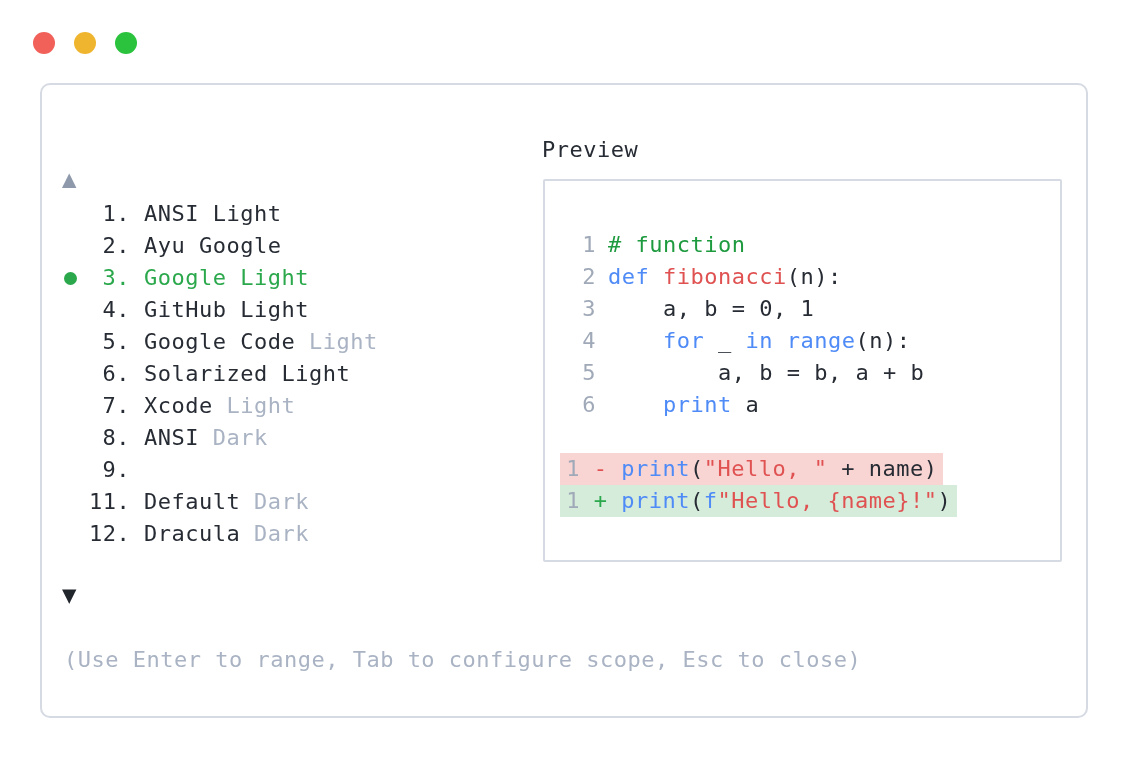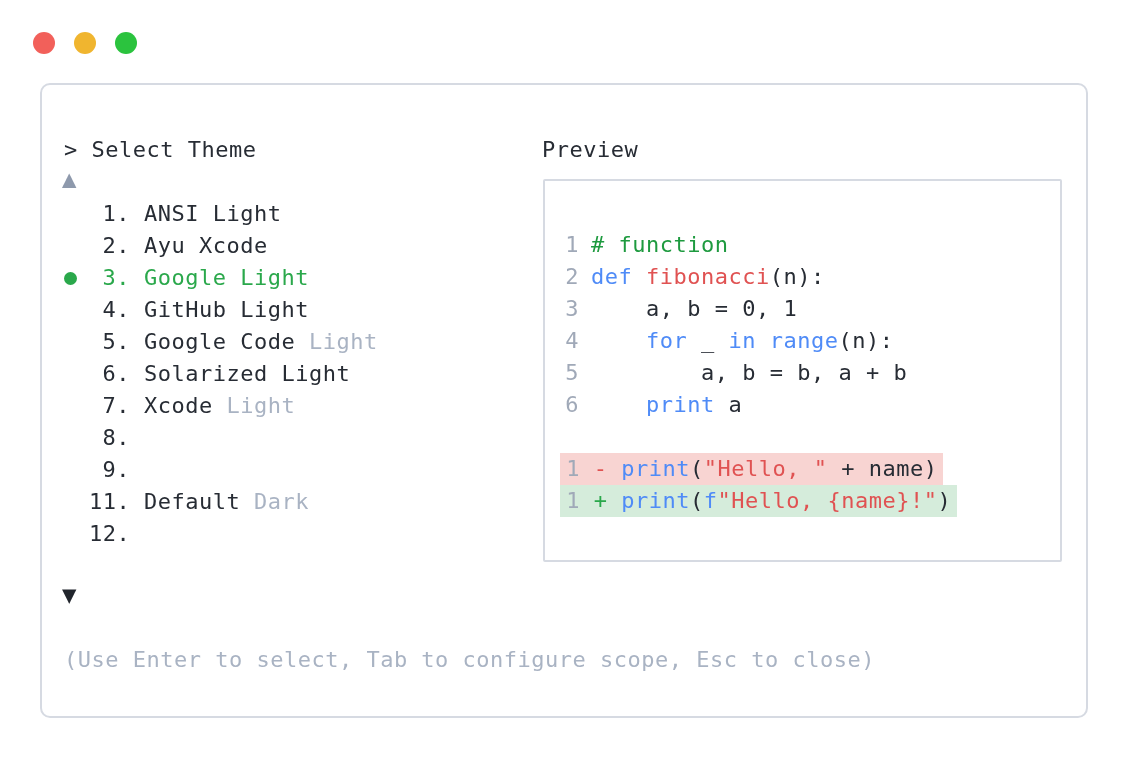--- a/index.html
+++ b/index.html
@@ -73,21 +73,21 @@
 
   .preview-box {
     position: absolute; left: 501px; top: 94px;
     width: 515px; height: 379px;
     background: #ffffff;
     border: 2px solid var(--panel-border);
     border-radius: 2px;
   }
   .code-lines { position: absolute; left: 0; top: 48px; right: 0; }
   .code-row { height: 32px; line-height: 32px; white-space: pre; }
-  .code-inner { display: inline-block; height: 32px; padding-left: 20px; }
+  .code-inner { display: inline-block; height: 32px; padding-left: 37px; }
   .lnum {
     display: inline-block; width: 14px; text-align: right;
     margin-right: 12px; color: var(--line-number);
   }
   .code-row.diff-removed .code-inner,
   .code-row.diff-added .code-inner {
     padding: 0 6px; margin-left: 15px;
   }
   .code-row.diff-removed .lnum,
   .code-row.diff-added .lnum { margin-right: 0; }
@@ -106,34 +106,33 @@
 <div class="stage">
 
   <div class="traffic-lights">
     <span class="light red"></span>
     <span class="light yellow"></span>
     <span class="light green"></span>
   </div>
 
   <div class="panel">
 
-    <div class="prompt">&gt; Select Theme</div>
 
     <div class="preview-label">Preview</div>
 
     <div class="scroll-up">▲</div>
 
     <div class="theme-list" id="theme-list">
         <div class="theme-row">
           <span class="tnum">1.</span>
           <span class="tname">ANSI Light</span>
         </div>
         <div class="theme-row">
           <span class="tnum">2.</span>
-          <span class="tname">Ayu Xcode</span>
+          <span class="tname">Ayu Google</span>
         </div>
         <div class="theme-row selected">
           <span class="bullet"></span>
           <span class="tnum">3.</span>
           <span class="tname">Google Light</span>
         </div>
         <div class="theme-row">
           <span class="tnum">4.</span>
           <span class="tname">GitHub Light</span>
         </div>
@@ -144,36 +143,38 @@
         <div class="theme-row">
           <span class="tnum">6.</span>
           <span class="tname">Solarized Light</span>
         </div>
         <div class="theme-row">
           <span class="tnum">7.</span>
           <span class="tname">Xcode<span class="suffix"> Light</span></span>
         </div>
         <div class="theme-row">
           <span class="tnum">8.</span>
+          <span class="tname">ANSI<span class="suffix"> Dark</span></span>
         </div>
         <div class="theme-row">
           <span class="tnum">9.</span>
         </div>
         <div class="theme-row">
           <span class="tnum">11.</span>
           <span class="tname">Default<span class="suffix"> Dark</span></span>
         </div>
         <div class="theme-row">
           <span class="tnum">12.</span>
+          <span class="tname">Dracula<span class="suffix"> Dark</span></span>
         </div>
       </div>
 
     <div class="scroll-down">▼</div>
 
-    <div class="hint">(Use Enter to select, Tab to configure scope, Esc to close)</div>
+    <div class="hint">(Use Enter to range, Tab to configure scope, Esc to close)</div>
 
     <div class="preview-box">
       <div class="code-lines" id="code-lines">
           <div class="code-row"><span class="code-inner"><span class="lnum">1</span><span class="seg-comment"># function</span></span></div>
           <div class="code-row"><span class="code-inner"><span class="lnum">2</span><span class="seg-keyword">def</span><span class="seg-text"> </span><span class="seg-red">fibonacci</span><span class="seg-text">(n):</span></span></div>
           <div class="code-row"><span class="code-inner"><span class="lnum">3</span><span class="seg-text">    a, b = 0, 1</span></span></div>
           <div class="code-row"><span class="code-inner"><span class="lnum">4</span><span class="seg-text">    </span><span class="seg-keyword">for</span><span class="seg-text"> _ </span><span class="seg-keyword">in</span><span class="seg-text"> </span><span class="seg-keyword">range</span><span class="seg-text">(n):</span></span></div>
           <div class="code-row"><span class="code-inner"><span class="lnum">5</span><span class="seg-text">        a, b = b, a + b</span></span></div>
           <div class="code-row"><span class="code-inner"><span class="lnum">6</span><span class="seg-text">    </span><span class="seg-keyword">print</span><span class="seg-text"> a</span></span></div>
           <div class="code-row"><span class="code-inner"><span class="lnum"></span></span></div>

